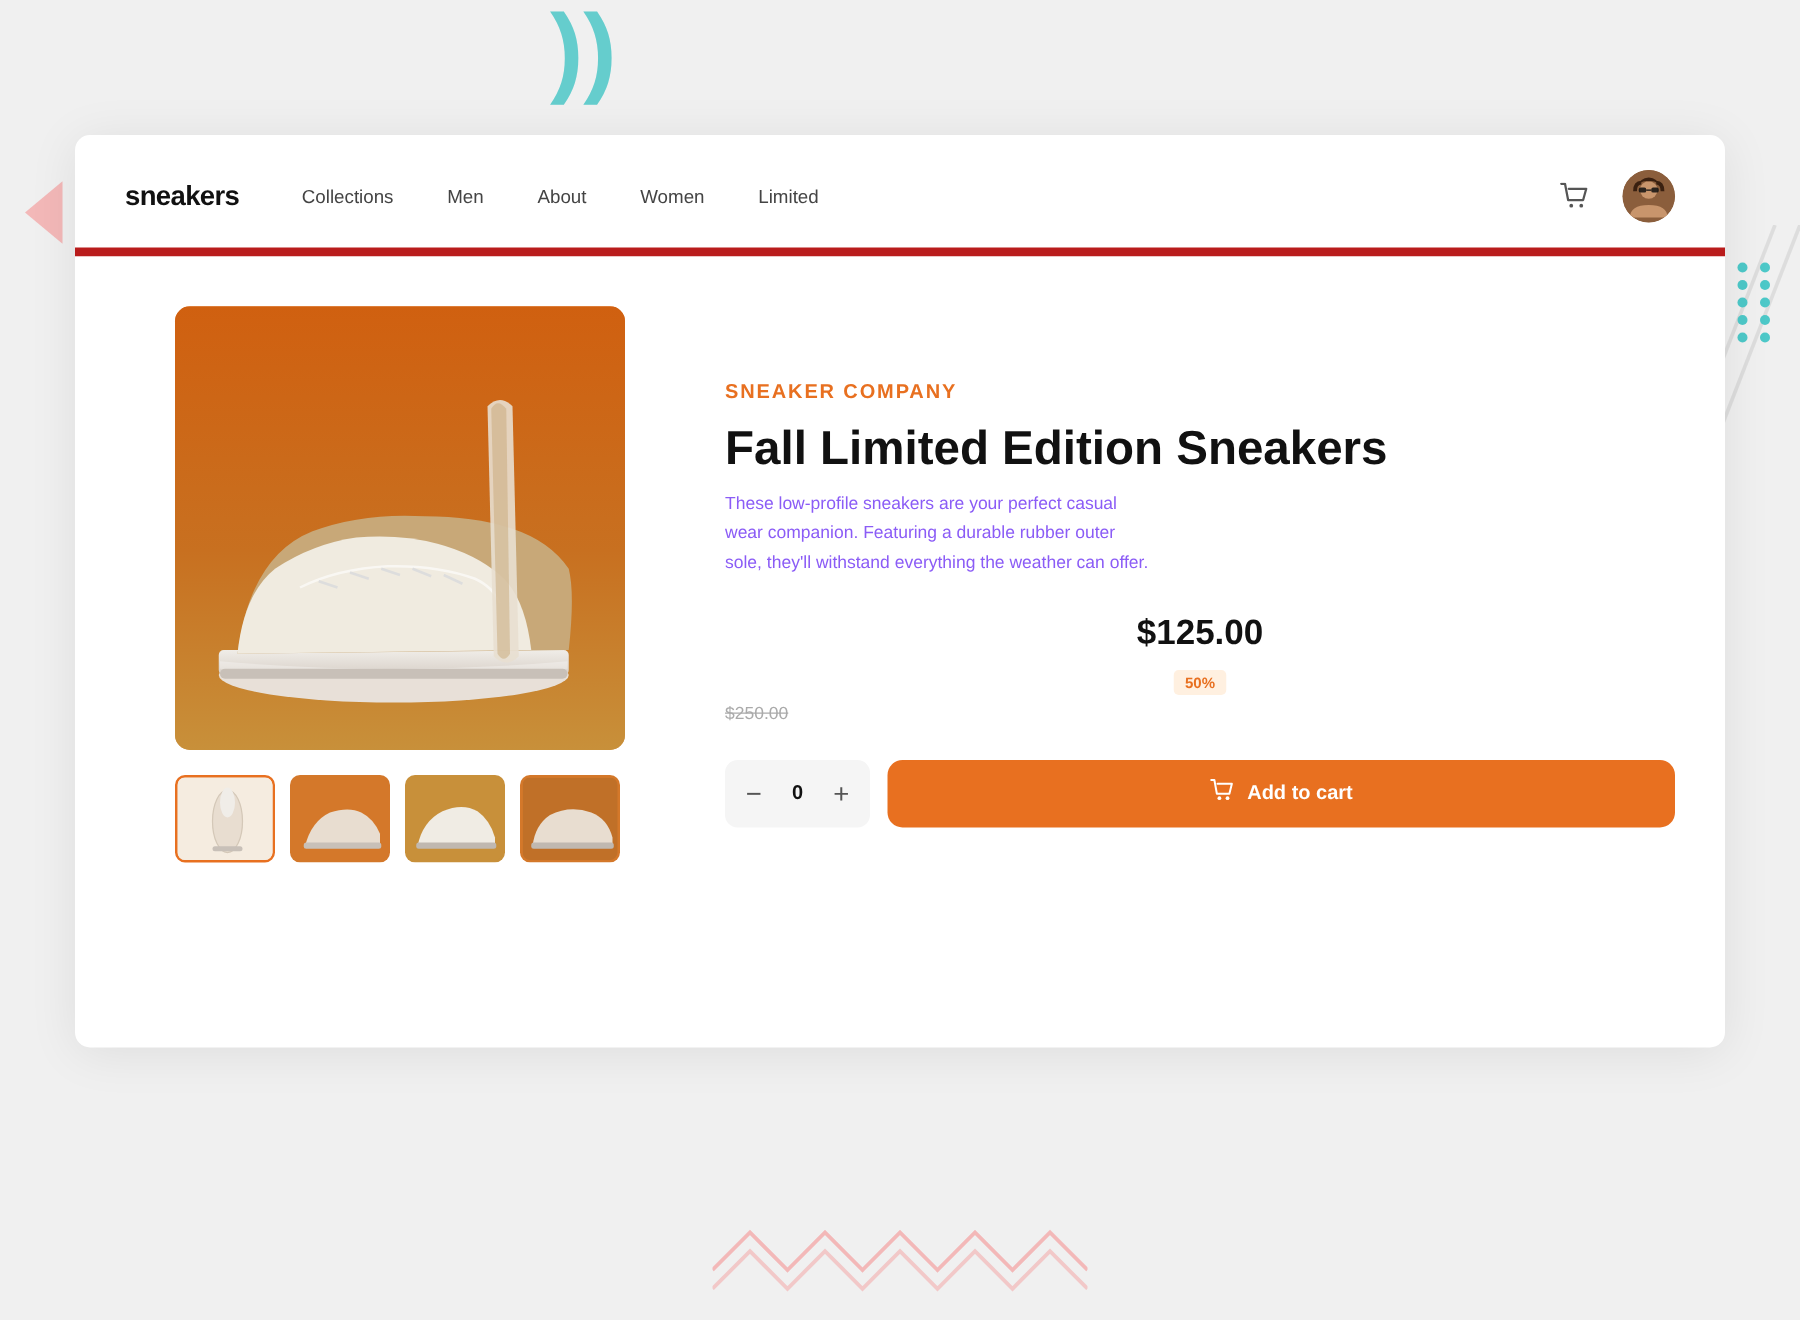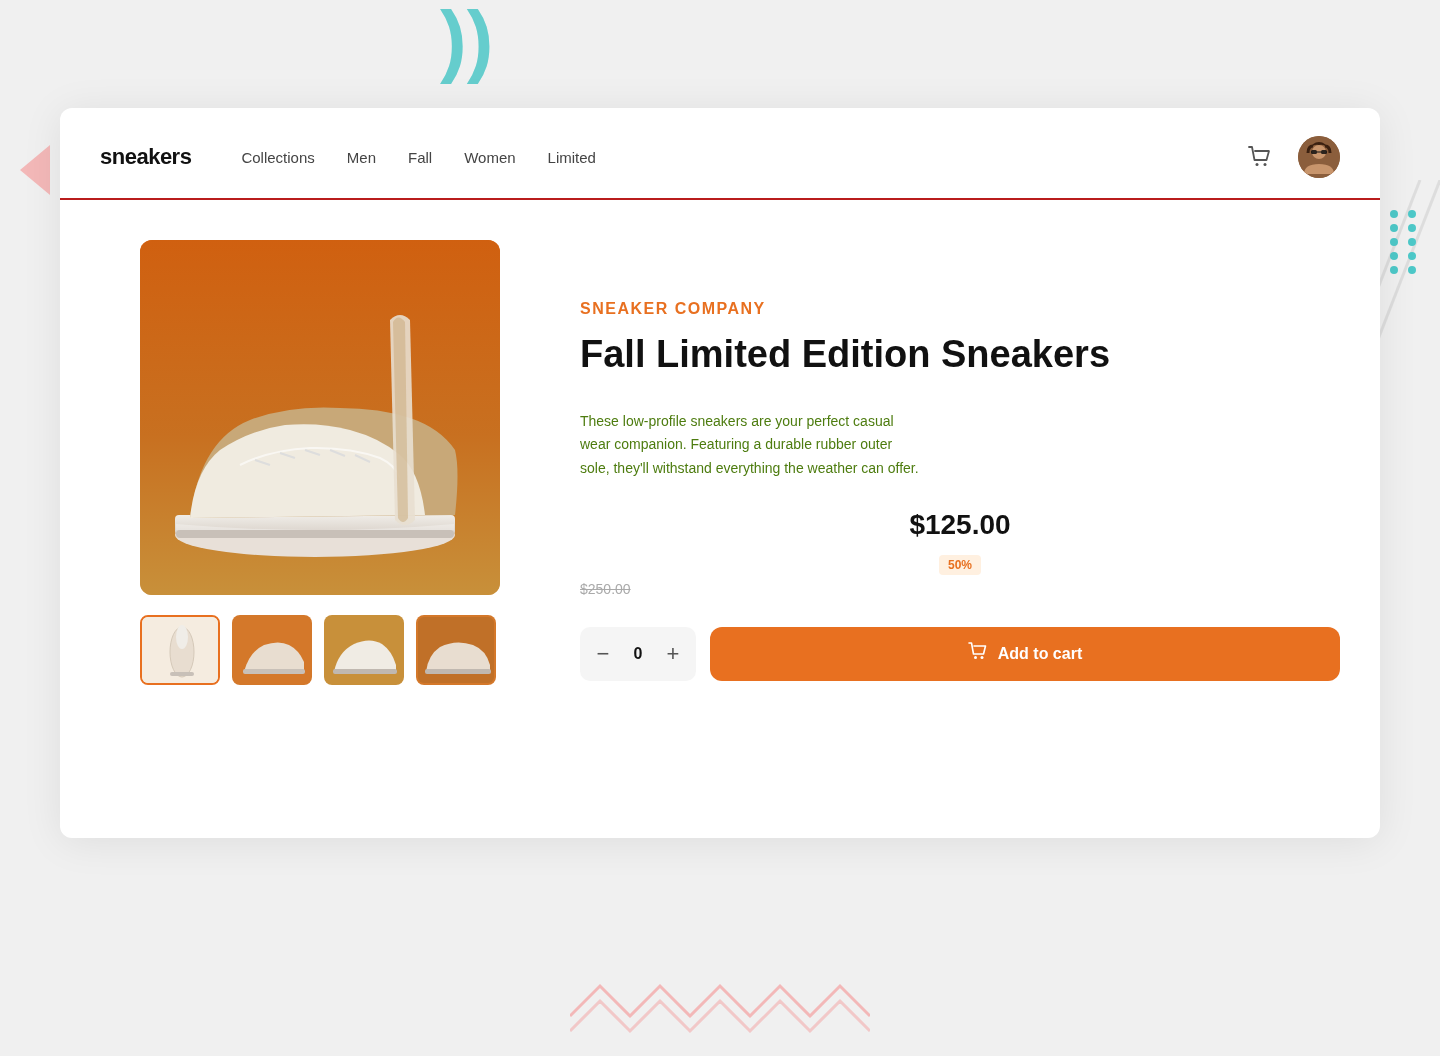--- a/index.html
+++ b/index.html
@@ -55,34 +55,34 @@
       box-shadow: 0 4px 40px rgba(0,0,0,0.08);
       padding: 0;
       min-height: 730px;
     }
 
     
     .nav {
       display: flex;
       align-items: center;
       padding: 28px 40px 20px 40px;
-      border-bottom: 2px solid #b91c1c;
+      border-bottom: 7px solid #b91c1c;
     }
 
     .logo {
       font-size: 22px;
       font-weight: 700;
       color: #111;
       letter-spacing: -0.5px;
       margin-right: 50px;
     }
 
     .nav-links {
       display: flex;
-      gap: 32px;
+      gap: 43px;
       flex: 1;
     }
 
     .nav-link {
       font-size: 15px;
       color: #444;
       text-decoration: none;
       cursor: pointer;
     }
 
@@ -183,26 +183,26 @@
       letter-spacing: 1.5px;
       text-transform: uppercase;
       margin-bottom: 14px;
     }
 
     .product-title {
       font-size: 38px;
       font-weight: 800;
       color: #111;
       line-height: 1.2;
-      margin-bottom: 32px;
+      margin-bottom: 8px;
     }
 
     .product-desc {
       font-size: 14px;
-      color: #4d7c0f;
+      color: #8b5cf6;
       line-height: 1.7;
       max-width: 340px;
       margin-bottom: 28px;
     }
 
     .price-row {
       display: flex;
       align-items: center;
       gap: 14px;
       margin-bottom: 6px;
@@ -332,21 +332,21 @@
 </svg>
 
 <div class="card">
 
   <nav class="nav">
     <span class="logo">sneakers</span>
 
     <div class="nav-links">
       <a class="nav-link">Collections</a>
       <a class="nav-link">Men</a>
-      <a class="nav-link">Fall</a>
+      <a class="nav-link">About</a>
       <a class="nav-link">Women</a>
       <a class="nav-link">Limited</a>
     </div>
 
     <div class="nav-actions">
       <div class="cart-icon-wrap">
         <svg width="24" height="22" viewBox="0 0 24 22" fill="none">
           <path d="M1 1H4L6.5 14H18.5L21 5H7" stroke="#555" stroke-width="1.8" stroke-linecap="round" stroke-linejoin="round"></path>
           <circle cx="9" cy="18.5" r="1.5" fill="#555"></circle>
           <circle cx="17" cy="18.5" r="1.5" fill="#555"></circle>

